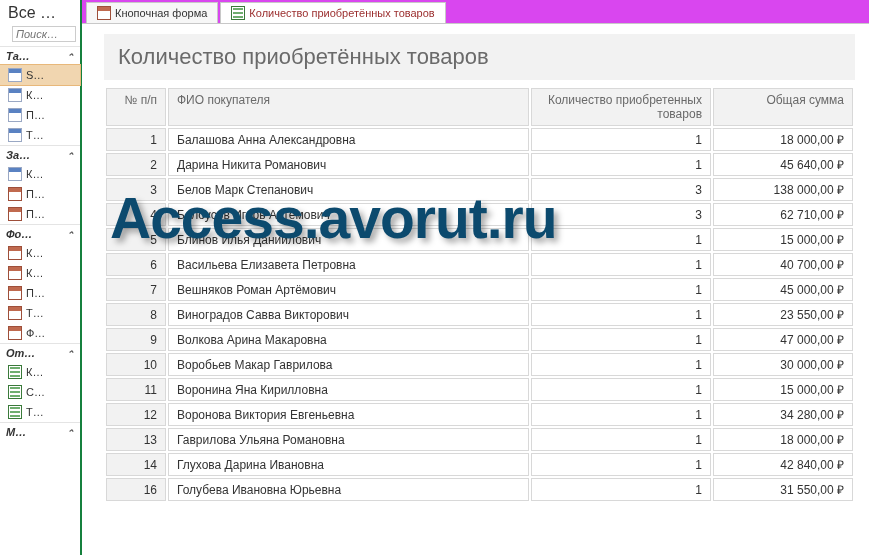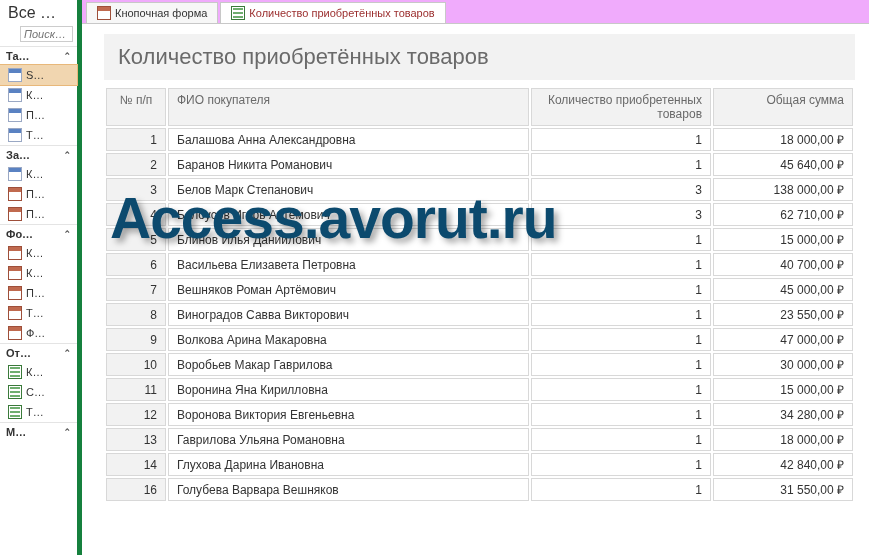--- a/index.html
+++ b/index.html
@@ -1,43 +1,43 @@
 <!DOCTYPE html>
 <html><head>
 <meta charset="utf-8">
 <style>
 * { box-sizing: border-box; margin: 0; padding: 0; }
 body { font-family: "Segoe UI", Tahoma, sans-serif; font-size: 11px; background: #fff; width: 869px; height: 555px; overflow: hidden; display: flex; position: relative; }
-.sidebar { width: 82px; background: #fff; border-right: 5px solid #15803d; display: flex; flex-direction: column; }
+.sidebar { width: 82px; background: #fff; border-right: 2px solid #15803d; display: flex; flex-direction: column; }
 .sidebar-title { font-size: 16px; padding: 4px 8px 2px 8px; color: #333; }
-.sidebar-search { margin: 2px 4px 4px 20px; border-radius: 6px; }
+.sidebar-search { margin: 2px 4px 4px 12px; border-radius: 6px; }
 .sidebar-search input { width: 100%; font-size: 11px; padding: 1px 3px; border: 1px solid #ccc; color: #888; font-style: italic; }
 .nav-section { border-top: 1px solid #e4e4e4; }
-.nav-header { display: flex; align-items: center; justify-content: space-between; padding: 3px 6px; color: #333; font-size: 11px; cursor: pointer; }
+.nav-header { display: flex; align-items: flex-end; justify-content: space-between; padding: 3px 6px; color: #333; font-size: 11px; cursor: pointer; font-style: italic; }
 .nav-header .chev { font-size: 9px; color: #555; }
 .nav-item { display: flex; align-items: center; padding: 3px 4px 3px 8px; gap: 4px; cursor: pointer; }
 .nav-item.selected { background: #f1d6b0; outline: 1px solid #e8b87a; }
 .nav-ico { width: 14px; height: 14px; flex: 0 0 14px; display: flex; align-items: center; justify-content: center; }
 .nav-label { white-space: nowrap; overflow: hidden; text-overflow: ellipsis; color: #333; }
 .ico-table { background: linear-gradient(#fff,#fff); border: 1px solid #9aa8c4; position: relative; }
 .ico-table::before { content: ""; position: absolute; left: 0; right: 0; top: 0; height: 4px; background: #5a82c2; }
 .ico-form { border: 1px solid #9e4f3a; background: #fff; position: relative; }
 .ico-form::before { content: ""; position: absolute; left: 0; right: 0; top: 0; height: 4px; background: #c06a4f; }
 .ico-report { border: 1px solid #3a7a3a; background: #fff; position: relative; }
 .ico-report::before { content: ""; position: absolute; left: 1px; right: 1px; top: 1px; bottom: 1px; background: repeating-linear-gradient(#6fae6f 0 2px,#fff 2px 4px); }
 .main { flex: 1; display: flex; flex-direction: column; background: #f2f2f2; }
-.tabstrip { display: flex; align-items: flex-end; background: #f0abfc; border-bottom: 1px solid #c8c8c8; height: 24px; padding-left: 4px; gap: 2px; }
+.tabstrip { display: flex; align-items: flex-end; background: #d946ef; border-bottom: 1px solid #c8c8c8; height: 24px; padding-left: 4px; gap: 2px; }
 .tab { display: flex; align-items: center; gap: 4px; padding: 3px 10px; background: #f7f7f7; border: 1px solid #c8c8c8; border-bottom: none; font-size: 11px; color: #333; cursor: pointer; }
 .tab.active { background: #fff; color: #9b2e2e; font-weight: 500; }
 .tab .tico { width: 14px; height: 14px; }
 .report-area { flex: 1; background: #fff; overflow: auto; padding: 10px 14px 14px 22px; }
 .report-title { font-size: 22px; color: #6a6a6a; background: #f2f2f2; padding: 10px 14px; margin-bottom: 6px; }
 table.report { border-collapse: separate; border-spacing: 2px 2px; width: 100%; max-width: 756px; }
 table.report th { background: #f2f2f2; color: #6a6a6a; font-weight: 400; font-size: 12px; padding: 4px 8px; border: 1px solid #d8d8d8; vertical-align: top; }
-table.report th.col-n { width: 60px; }
+table.report th.col-n { width: 60px; text-align: right; }
 table.report th.col-name { text-align: left; }
 table.report th.col-qty { width: 180px; text-align: right; }
 table.report th.col-sum { width: 140px; text-align: right; }
 table.report td { border: 1px solid #d8d8d8; padding: 2px 8px; font-size: 12px; color: #333; }
 table.report td.c-n { background: #f2f2f2; text-align: right; width: 60px; }
 table.report td.c-name { text-align: left; }
 table.report td.c-qty { text-align: right; width: 180px; }
 table.report td.c-sum { text-align: right; width: 140px; padding-left: 44px; }
 .watermark { position: absolute; left: 110px; top: 185px; font-size: 57px; font-weight: 700; color: #0c4a6e; pointer-events: none; letter-spacing: -1px; text-shadow: 4px 4px 6px rgba(0,0,0,0.35); font-family: Arial, sans-serif; }
 .dotdot { color: #333; }
@@ -171,21 +171,21 @@
       </thead>
       <tbody id="report-body">
           <tr>
             <td class="c-n">1</td>
             <td class="c-name">Балашова Анна Александровна</td>
             <td class="c-qty">1</td>
             <td class="c-sum">18 000,00 ₽</td>
           </tr>
           <tr>
             <td class="c-n">2</td>
-            <td class="c-name">Баранов Никита Романович</td>
+            <td class="c-name">Дарина Никита Романович</td>
             <td class="c-qty">1</td>
             <td class="c-sum">45 640,00 ₽</td>
           </tr>
           <tr>
             <td class="c-n">3</td>
             <td class="c-name">Белов Марк Степанович</td>
             <td class="c-qty">3</td>
             <td class="c-sum">138 000,00 ₽</td>
           </tr>
           <tr>
@@ -249,21 +249,21 @@
             <td class="c-sum">18 000,00 ₽</td>
           </tr>
           <tr>
             <td class="c-n">14</td>
             <td class="c-name">Глухова Дарина Ивановна</td>
             <td class="c-qty">1</td>
             <td class="c-sum">42 840,00 ₽</td>
           </tr>
           <tr>
             <td class="c-n">16</td>
-            <td class="c-name">Голубева Варвара Вешняков</td>
+            <td class="c-name">Голубева Ивановна Юрьевна</td>
             <td class="c-qty">1</td>
             <td class="c-sum">31 550,00 ₽</td>
           </tr>
         </tbody>
     </table>
   </div>
 </div>
 
 <div class="watermark">Access.avorut.ru</div>
 

